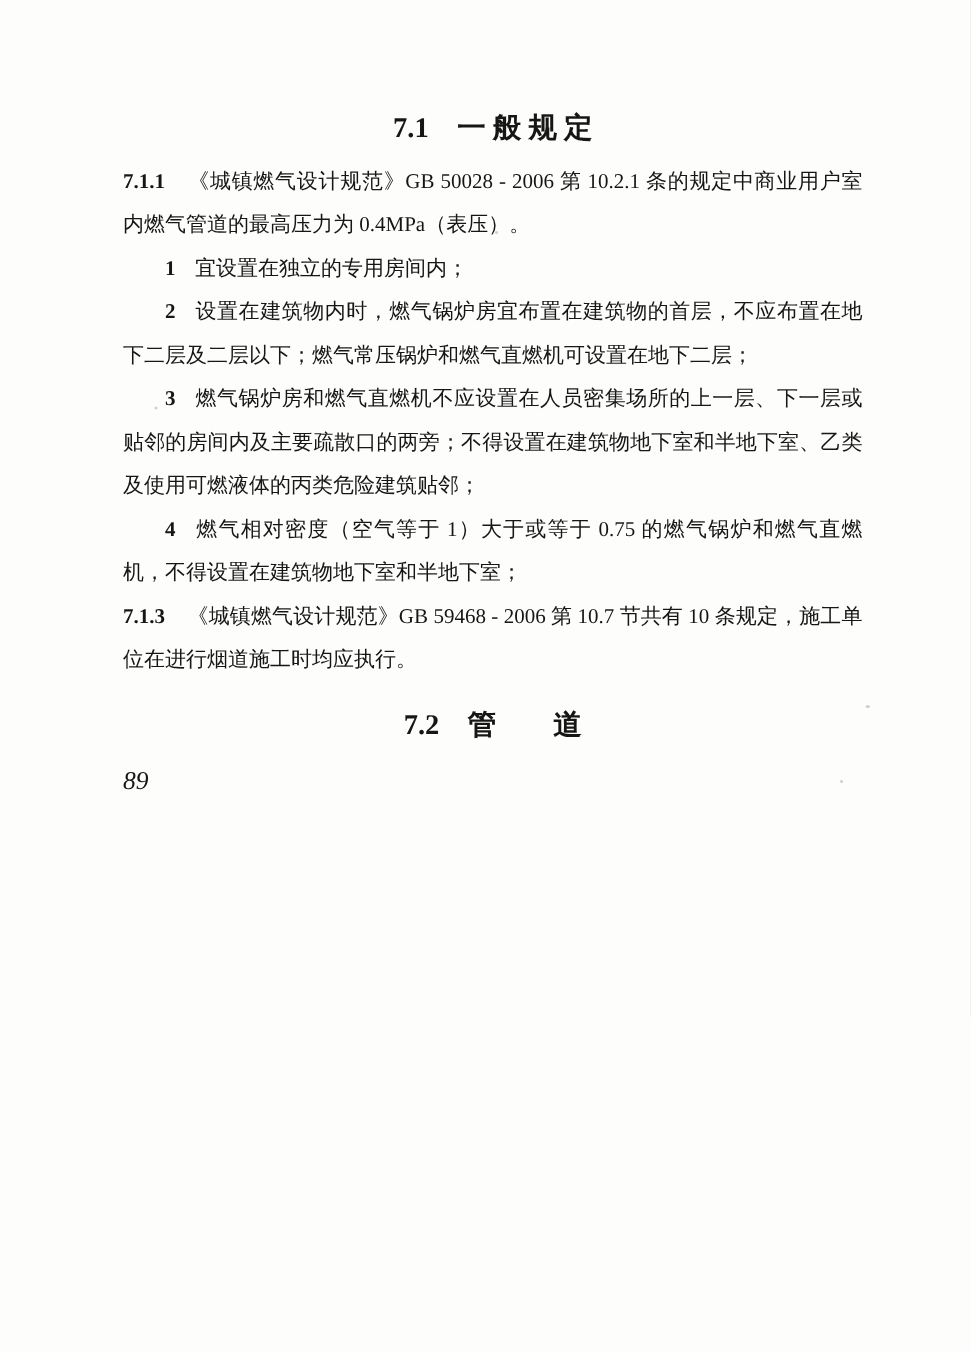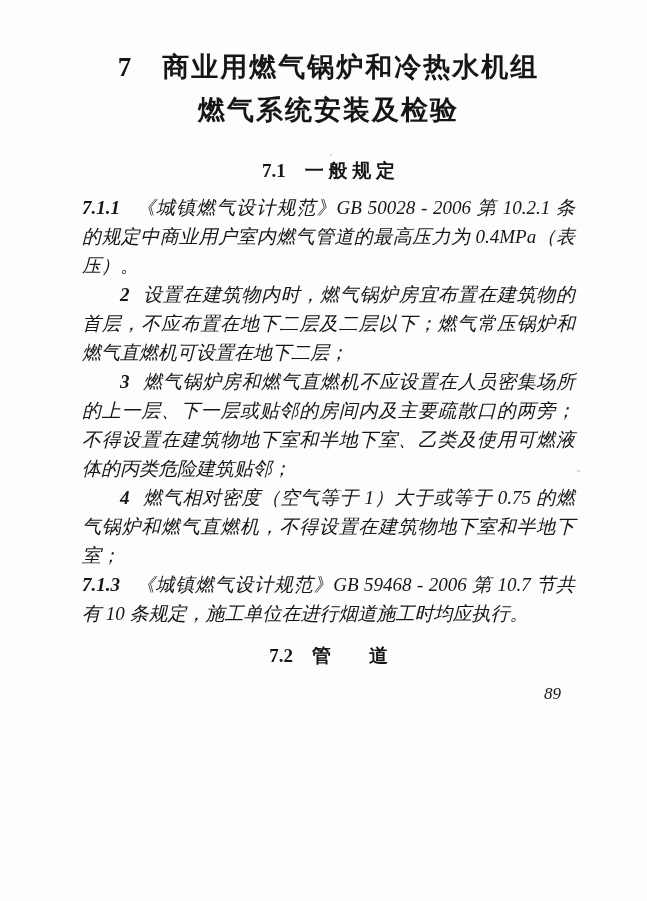--- a/index.html
+++ b/index.html
@@ -41,68 +41,64 @@
   }
   .heading-71 {
     margin: 26px 0 9px 0;
   }
   .heading-72 {
     margin: 15px 0 13px 0;
     text-align: center;
   }
   .clause, .item {
     margin: 0;
-    font-size: 19px;
+    font-size: 14px;
     line-height: 29px;
     text-align: justify;
-    font-style: italic;
   }
   .clause-label {
     font-weight: bold;
     padding-right: 15px;
   }
   .item {
     text-indent: 2em;
   }
   .item-num {
     font-weight: bold;
     padding-right: 13px;
   }
   .page-number {
     margin: 12px 0 0 0;
-    text-align: right;
+    text-align: left;
     padding-right: 14px;
     font-size: 17px;
     font-style: italic;
     line-height: 24px;
   }
   
   .speck {
     position: absolute;
     background: #9a9a94;
     border-radius: 50%;
     opacity: .45;
   }
 </style>
 </head>
 <body>
 
 <div class="page">
   <div class="content">
 
-    <h1 class="chapter-title">
-      <span class="line">7　商业用燃气锅炉和冷热水机组</span>
-      <span class="line">燃气系统安装及检验</span>
-    </h1>
 
     <h2 class="section-heading heading-71">7.1　一 般 规 定</h2>
 
     <p class="clause"><span class="clause-label">7.1.1</span><span>《城镇燃气设计规范》GB 50028 - 2006 第 10.2.1 条的规定中商业用户室内燃气管道的最高压力为 0.4MPa（表压）。</span></p>
 
 
+    <p class="item"><span class="item-num">1</span><span>宜设置在独立的专用房间内；</span></p>
 
     <p class="item"><span class="item-num">2</span><span>设置在建筑物内时，燃气锅炉房宜布置在建筑物的首层，不应布置在地下二层及二层以下；燃气常压锅炉和燃气直燃机可设置在地下二层；</span></p>
 
     <p class="item"><span class="item-num">3</span><span>燃气锅炉房和燃气直燃机不应设置在人员密集场所的上一层、下一层或贴邻的房间内及主要疏散口的两旁；不得设置在建筑物地下室和半地下室、乙类及使用可燃液体的丙类危险建筑贴邻；</span></p>
 
     <p class="item"><span class="item-num">4</span><span>燃气相对密度（空气等于 1）大于或等于 0.75 的燃气锅炉和燃气直燃机，不得设置在建筑物地下室和半地下室；</span></p>
 
 
     <p class="clause"><span class="clause-label">7.1.3</span><span>《城镇燃气设计规范》GB 59468 - 2006 第 10.7 节共有 10 条规定，施工单位在进行烟道施工时均应执行。</span></p>
 

